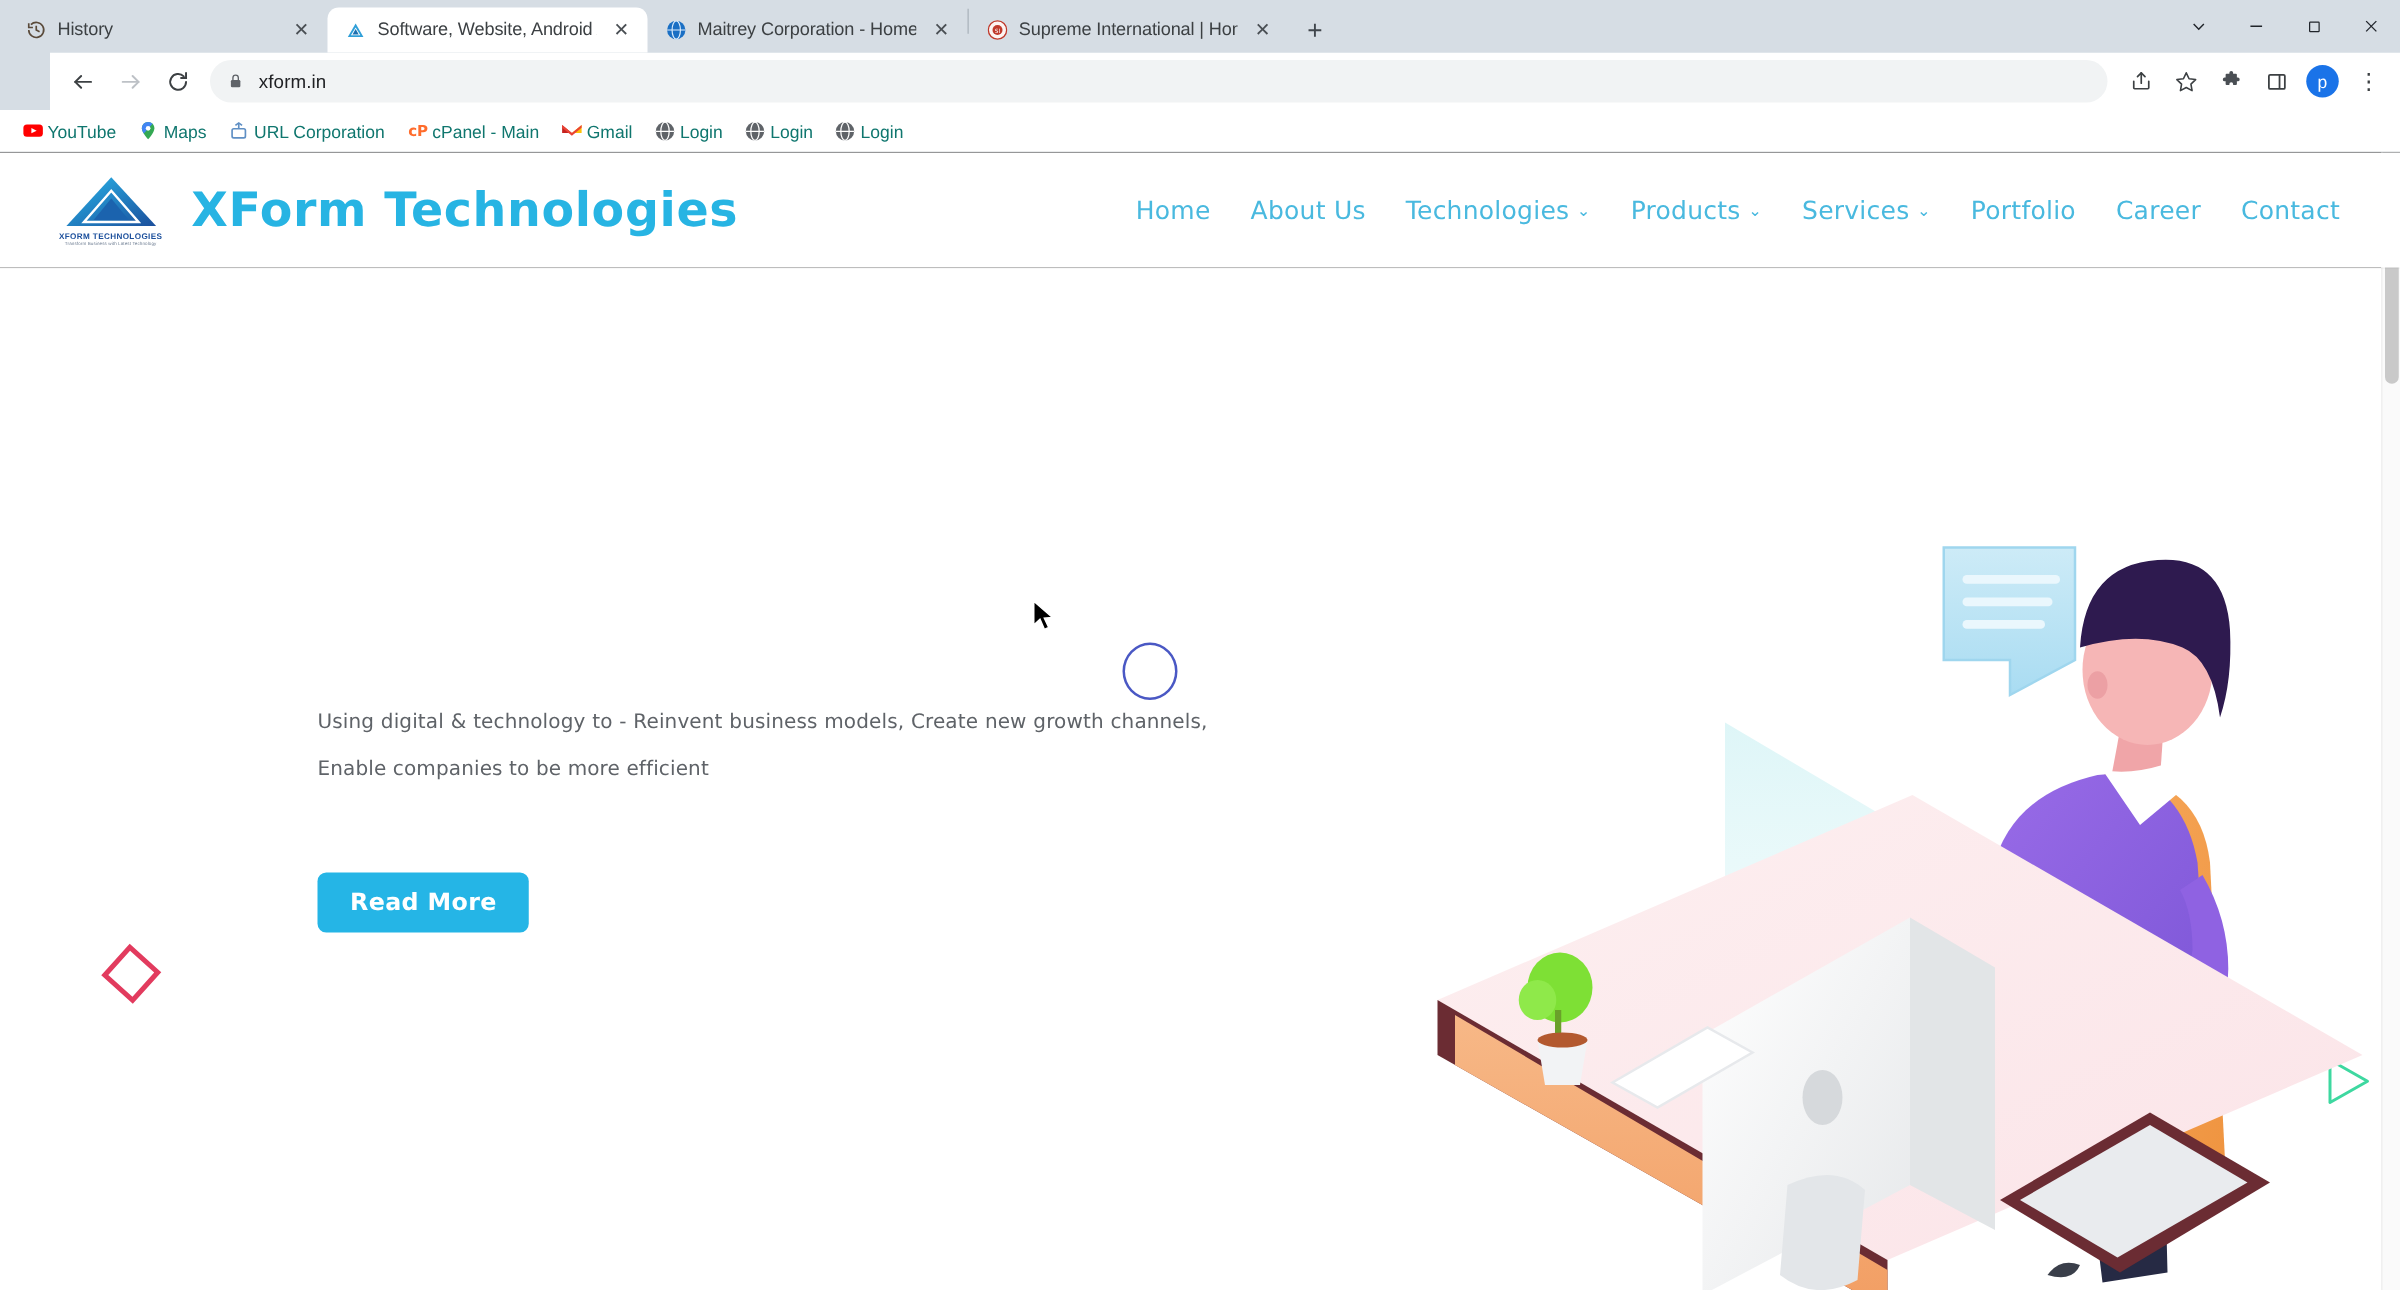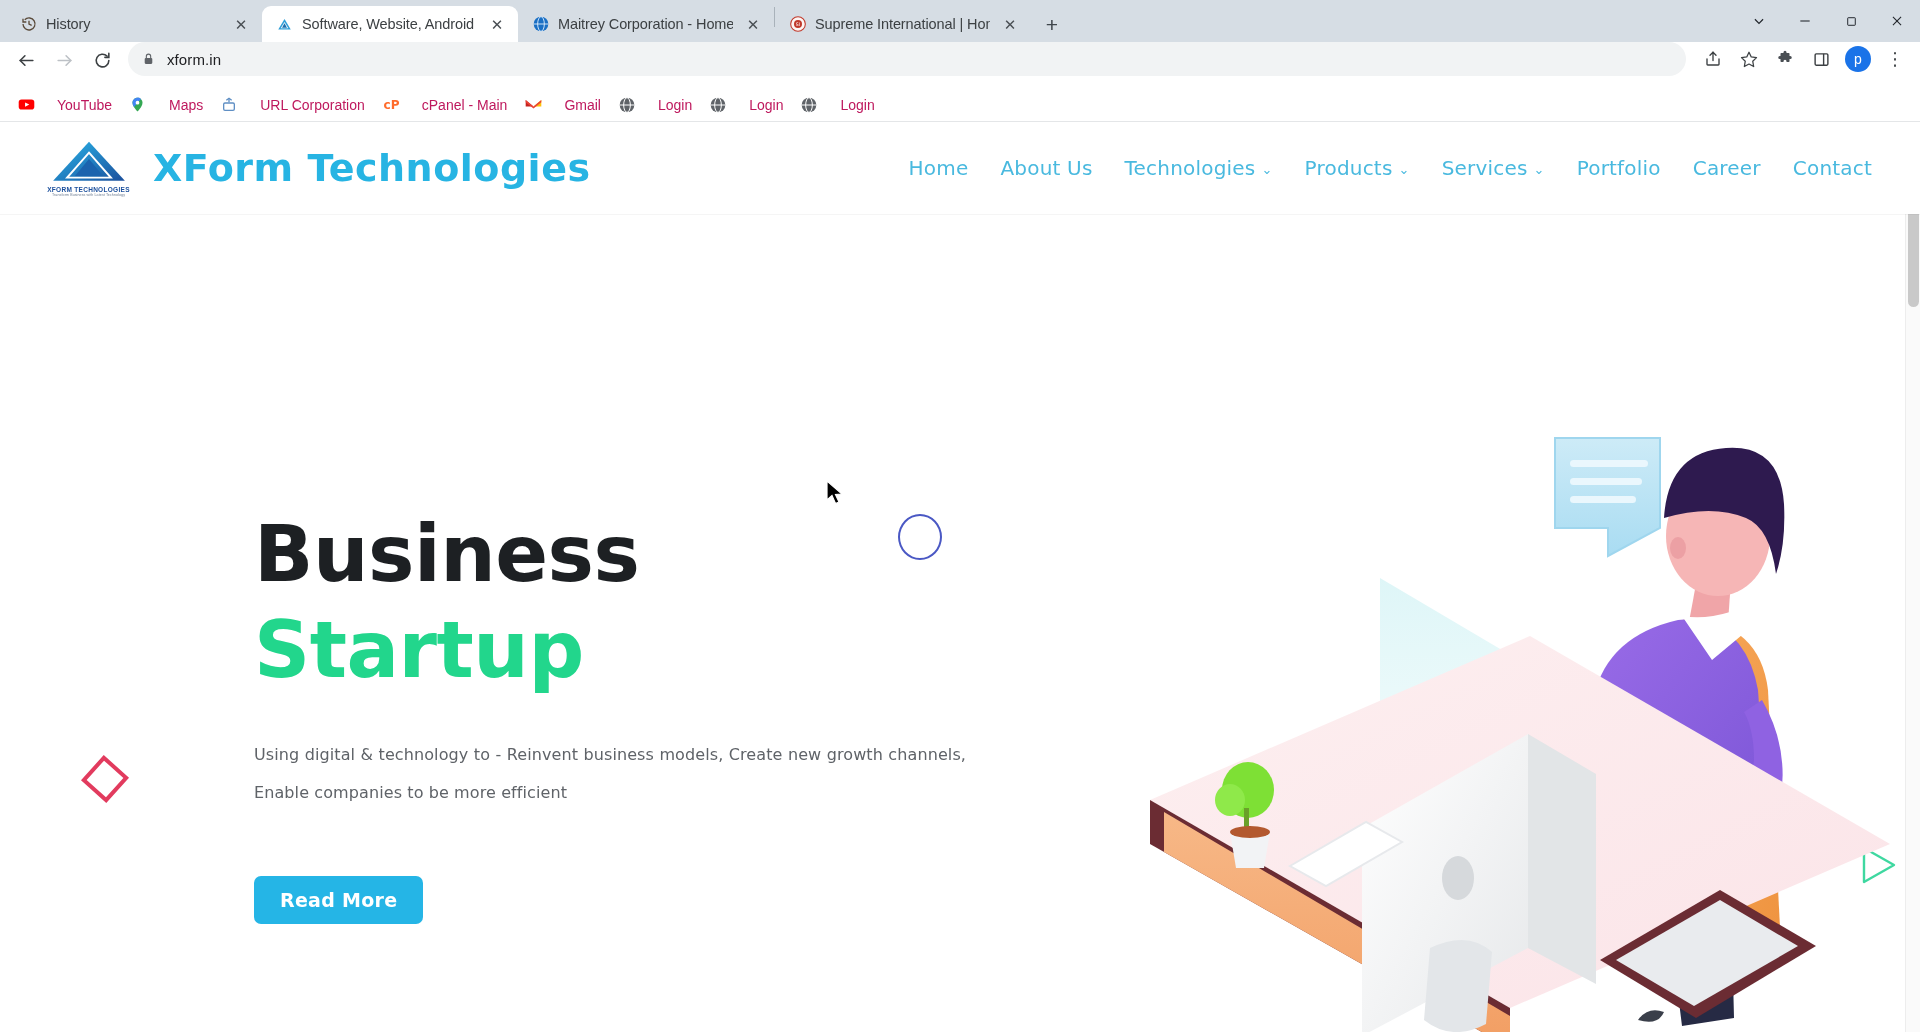--- a/index.html
+++ b/index.html
@@ -49,22 +49,22 @@
     font-size: 21px; color: #40464c; line-height: 1;
   }
   .winctl { position: absolute; right: 0; bottom: 4px; display: flex; align-items: center; }
   .winbtn {
     width: 46px; height: 34px; display: flex; align-items: center; justify-content: center;
     color: #20242a;
   }
 
   
   .toolbar {
-    height: 46px; background: #ffffff; display: flex; align-items: flex-start;
-    padding: 0 8px; gap: 2px; flex: 0 0 46px;
+    height: 46px; background: #ffffff; display: flex; align-items: center;
+    padding: 0 8px; gap: 2px; flex: 0 0 46px; margin-left: 40px;
   }
   .navbtn {
     width: 36px; height: 36px; border-radius: 50%;
     display: flex; align-items: center; justify-content: center;
     color: #3c4043;
   }
   .navbtn.disabled { color: #bdc1c6; }
   .omnibox {
     flex: 1 1 auto; height: 34px; background: #f1f3f4; border-radius: 18px;
     display: flex; align-items: center; padding: 0 14px; margin: 0 8px 0 6px;
@@ -82,22 +82,22 @@
     justify-content: center; margin: 0 5px;
   }
 
   
   .bookmarks {
     height: 34px; background: #ffffff; display: flex; align-items: center;
     padding: 0 10px; gap: 2px; flex: 0 0 34px;
     border-bottom: 1px solid #e4e6e8;
   }
   .bm {
-    display: flex; align-items: center; gap: 22px; padding: 4px 8px;
-    border-radius: 4px; font-size: 14px; color: #be185d; white-space: nowrap;
+    display: flex; align-items: center; gap: 3px; padding: 4px 8px;
+    border-radius: 4px; font-size: 14px; color: #0f766e; white-space: nowrap;
   }
   .bm-ico { width: 17px; height: 17px; flex: 0 0 17px; display:flex; align-items:center; justify-content:flex-start;}
 
   
   .viewport {
     flex: 1 1 auto; background: #000000; position: relative; overflow: hidden;
   }
   .scrollbar {
     position: absolute; right: 0; top: 0; width: 15px; height: 100%;
     background: #fafafa; border-left: 1px solid #ededed;
@@ -457,24 +457,20 @@
         </svg>
       </div>
       <div class="deco" style="right:22px;top:630px;">
         <svg width="40" height="42" viewBox="0 0 40 42" fill="none" stroke="#3ed8a0" stroke-width="2.4" stroke-linejoin="round">
           <polygon points="6,4 36,21 6,38"></polygon>
         </svg>
       </div>
 
       <div class="hero-inner">
         <div class="hero-left">
-          <h1 class="hero-h1">
-            <span>Business</span>
-            <span class="accent">Startup</span>
-          </h1>
           <p class="hero-p">Using digital &amp; technology to - Reinvent business models, Create new growth channels, Enable companies to be more efficient</p>
           <a class="btn-read">Read More</a>
         </div>
       </div>
 
       <div class="illus">
         <svg viewBox="0 0 760 640" width="760" height="640">
           <defs>
             <linearGradient id="deskTop" x1="0" y1="0" x2="1" y2="1">
               <stop offset="0%" stop-color="#fdeff0"></stop>

